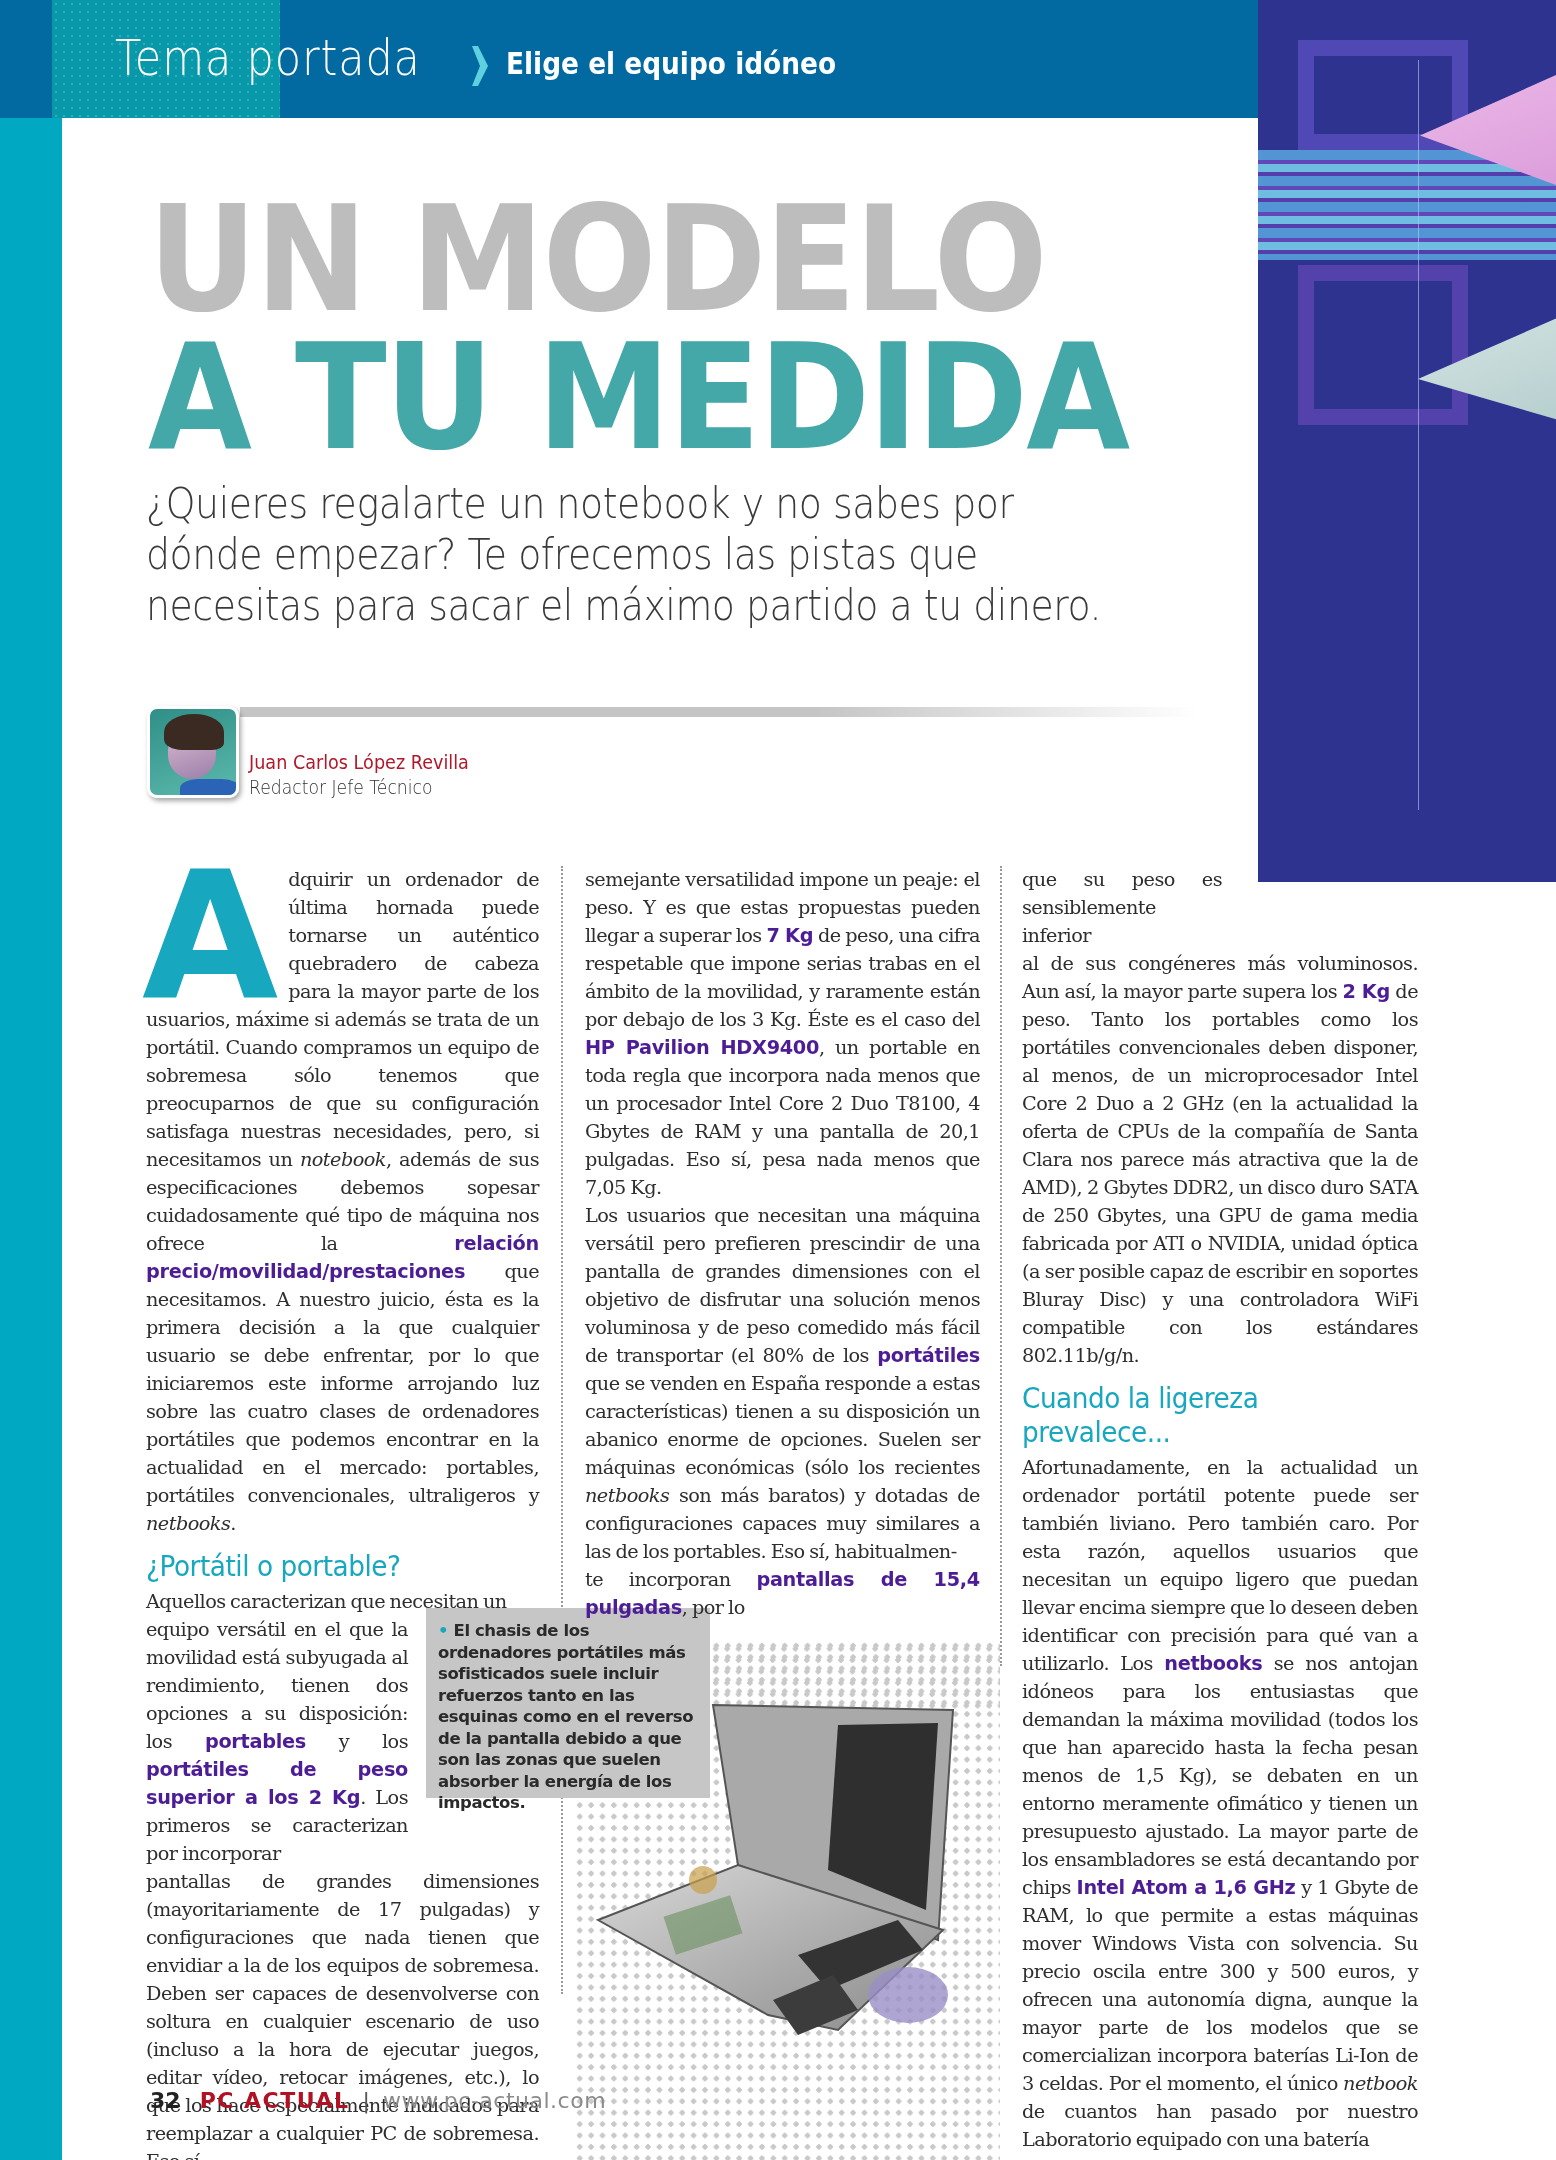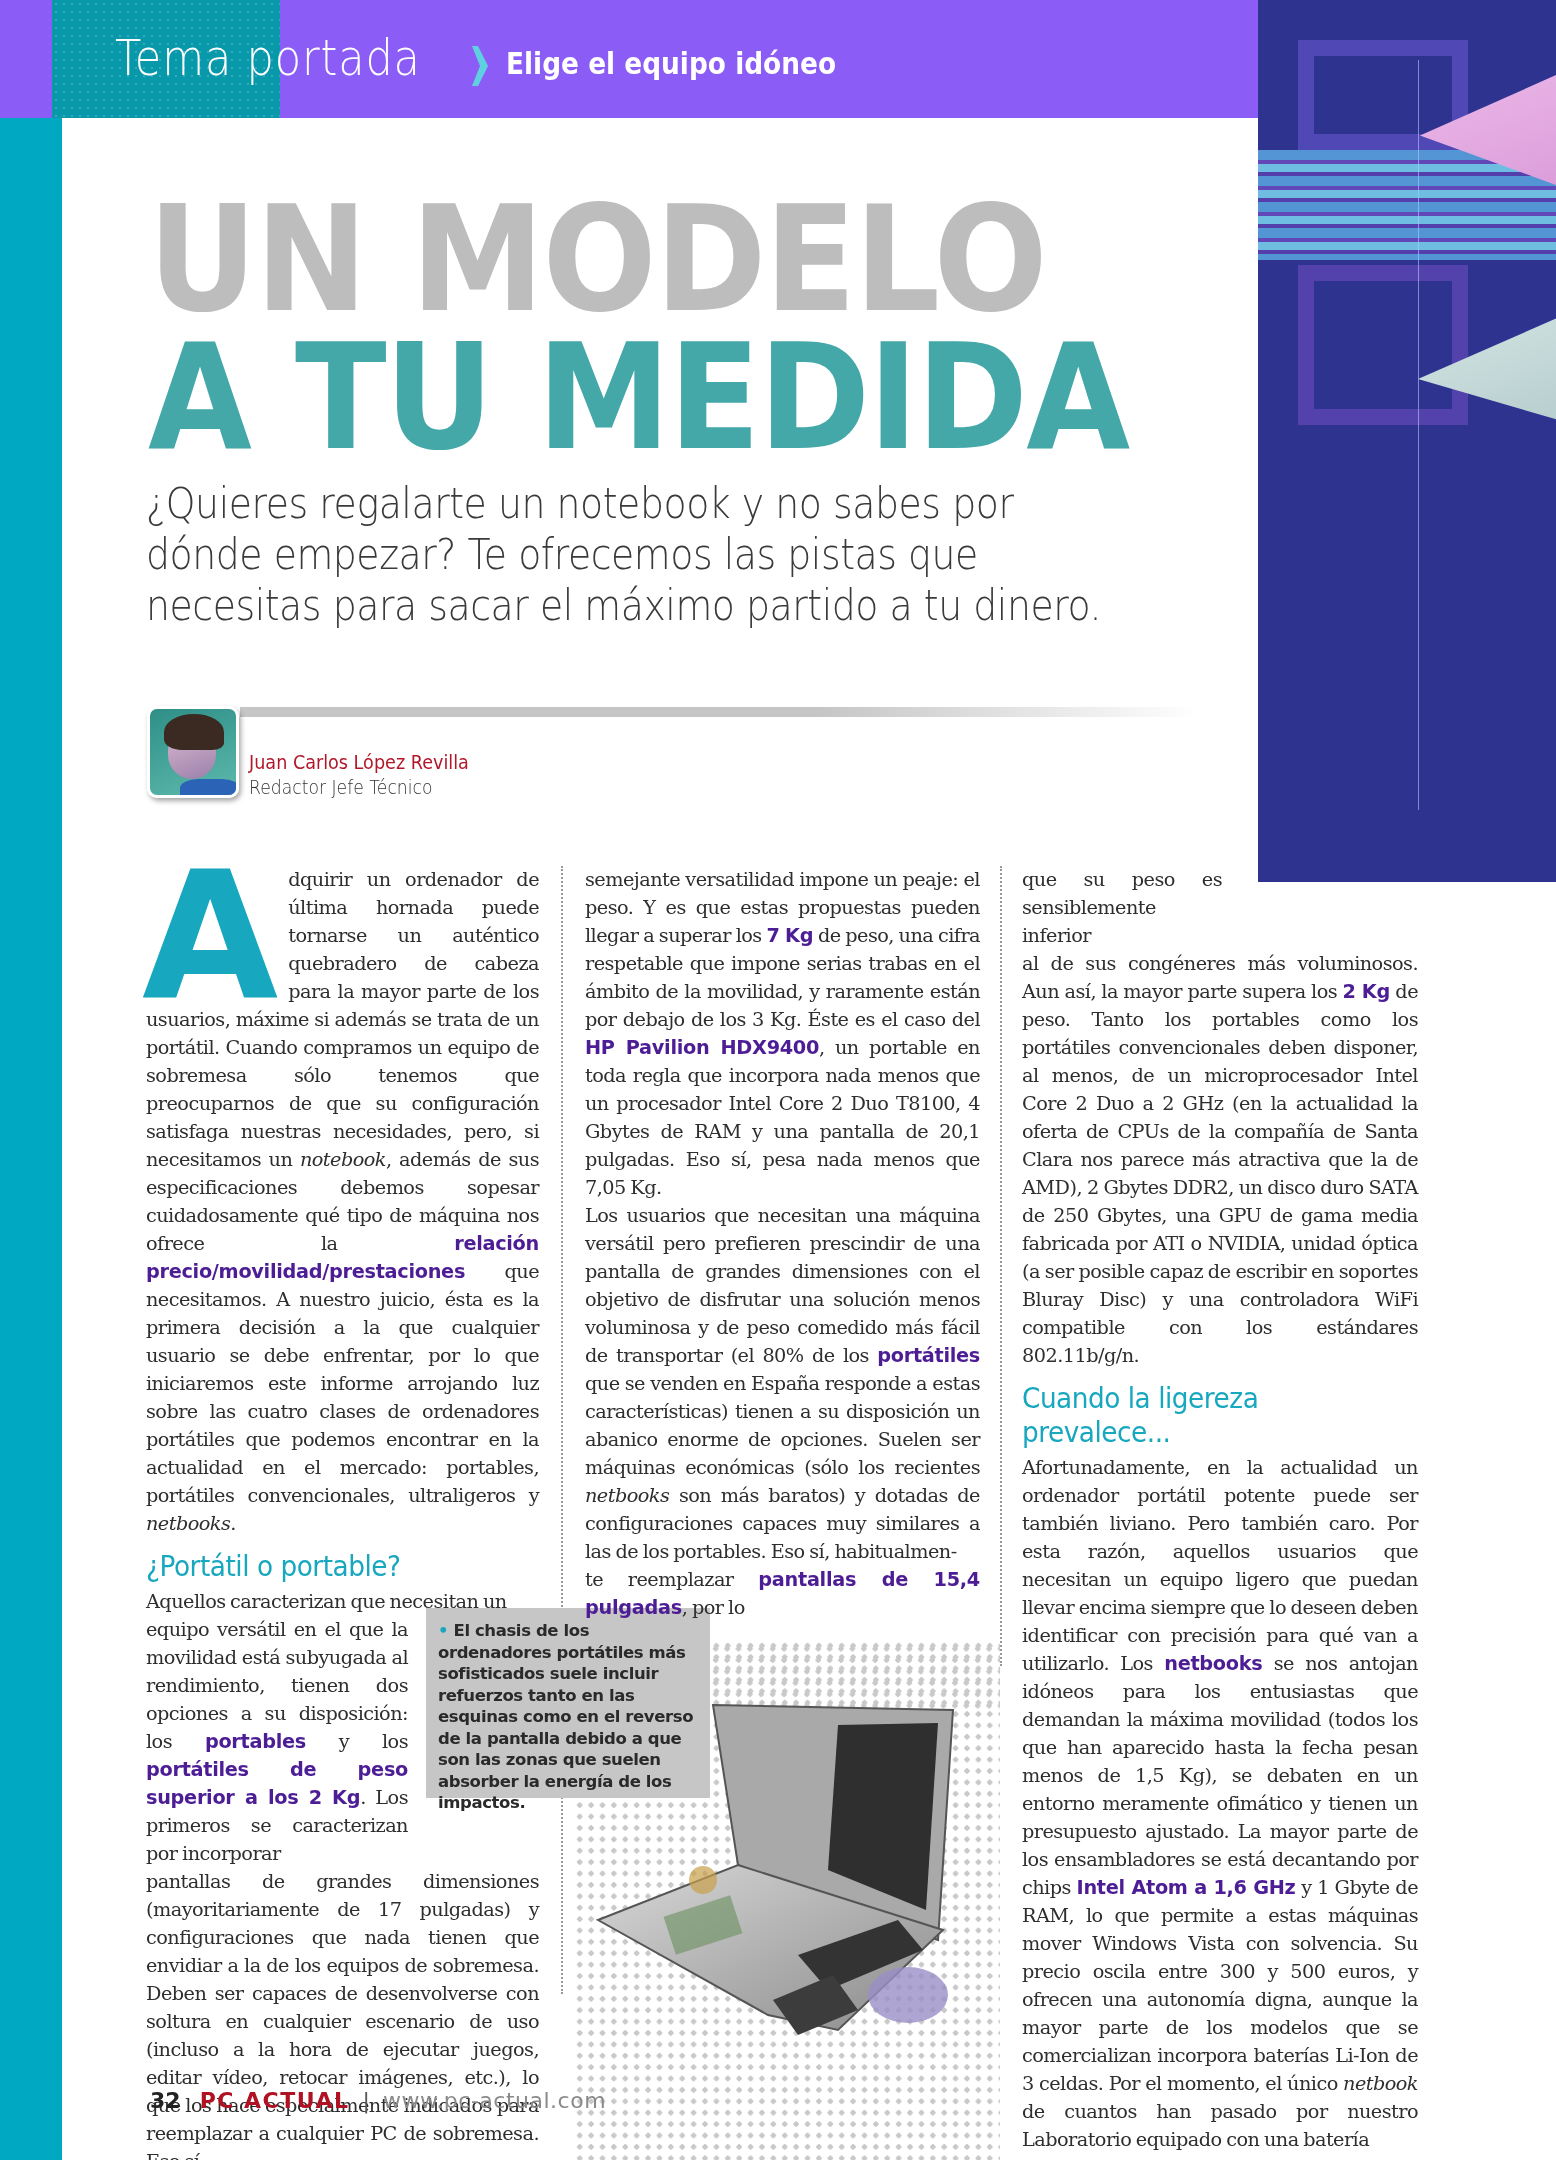--- a/index.html
+++ b/index.html
@@ -1,20 +1,20 @@
 <!DOCTYPE html>
 <html><head>
 <meta charset="utf-8">
 <style>
   * { box-sizing: border-box; margin: 0; padding: 0; }
   html, body { width: 1556px; height: 2160px; overflow: hidden; background: #00a9c1; }
   body { position: relative; font-family: "DejaVu Serif", serif; color: #2b2b2b; }
 
   
-  .band { position: absolute; left: 0; top: 0; width: 1556px; height: 118px; background: #8b5cf6; }
+  .band { position: absolute; left: 0; top: 0; width: 1556px; height: 118px; background: #0369a1; }
   .band-dots { position: absolute; left: 52px; top: 0; width: 228px; height: 118px;
     background-color: #0798a9;
     background-image: radial-gradient(circle, rgba(255,255,255,0.18) 1.3px, transparent 1.6px);
     background-size: 8px 8px; }
   .section-title { position: absolute; left: 115px; top: 28px; color: #fff; font-family: "DejaVu Sans", sans-serif;
     font-size: 50px; font-weight: 300; letter-spacing: 1px; line-height: 60px; transform: scaleX(0.86); transform-origin: left center; }
   .chevron { position: absolute; left: 472px; top: 46px; width: 16px; height: 40px; }
   .section-sub { position: absolute; left: 506px; top: 44px; color: #fff; font-family: "DejaVu Sans", sans-serif;
     font-size: 30px; font-weight: bold; line-height: 40px; transform: scaleX(0.88); transform-origin: left center; }
 
@@ -158,21 +158,21 @@
   <p><span>dquirir un ordenador de última hornada puede tornarse un auténtico quebradero de cabeza para la mayor parte de los usuarios, máxime si además se trata de un portátil. Cuando compramos un equipo de sobremesa sólo tenemos que preocuparnos de que su configuración satisfaga nuestras necesidades, pero, si necesitamos un </span><i>notebook</i><span>, además de sus especificaciones debemos sopesar cuidadosamente qué tipo de máquina nos ofrece la </span><b>relación precio/movilidad/prestaciones</b><span> que necesitamos. A nuestro juicio, ésta es la primera decisión a la que cualquier usuario se debe enfrentar, por lo que iniciaremos este informe arrojando luz sobre las cuatro clases de ordenadores portátiles que podemos encontrar en la actualidad en el mercado: portables, portátiles convencionales, ultraligeros y </span><i>netbooks</i><span>.</span></p>
   <div class="subhead">¿Portátil o portable?</div>
   <p>Aquellos caracterizan que necesitan un</p>
   <p class="wrap-narrow"><span>equipo versátil en el que la movilidad está subyugada al rendimiento, tienen dos opciones a su disposición: los </span><b>portables</b><span> y los </span><b>portátiles de peso superior a los 2 Kg</b><span>. Los primeros se caracterizan por incorporar</span></p>
   <p>pantallas de grandes dimensiones (mayoritariamente de 17 pulgadas) y configuraciones que nada tienen que envidiar a la de los equipos de sobremesa. Deben ser capaces de desenvolverse con soltura en cualquier escenario de uso (incluso a la hora de ejecutar juegos, editar vídeo, retocar imágenes, etc.), lo que los hace especialmente indicados para reemplazar a cualquier PC de sobremesa. Eso sí,</p>
 </div>
 
 <div class="col col2">
   <p><span>semejante versatilidad impone un peaje: el peso. Y es que estas propuestas pueden llegar a superar los </span><b>7 Kg</b><span> de peso, una cifra respetable que impone serias trabas en el ámbito de la movilidad, y raramente están por debajo de los 3 Kg. Éste es el caso del </span><b>HP Pavilion HDX9400</b><span>, un portable en toda regla que incorpora nada menos que un procesador Intel Core 2 Duo T8100, 4 Gbytes de RAM y una pantalla de 20,1 pulgadas. Eso sí, pesa nada menos que 7,05 Kg.</span></p>
   <p><span>Los usuarios que necesitan una máquina versátil pero prefieren prescindir de una pantalla de grandes dimensiones con el objetivo de disfrutar una solución menos voluminosa y de peso comedido más fácil de transportar (el 80% de los </span><b>portátiles</b><span> que se venden en España responde a estas características) tienen a su disposición un abanico enorme de opciones. Suelen ser máquinas económicas (sólo los recientes </span><i>netbooks</i><span> son más baratos) y dotadas de configuraciones capaces muy similares a las de los portables. Eso sí, habitualmen-</span></p>
-  <p class="col2-narrow"><span>te reemplazar </span><b>pantallas de 15,4 pulgadas</b><span>, por lo</span></p>
+  <p class="col2-narrow"><span>te incorporan </span><b>pantallas de 15,4 pulgadas</b><span>, por lo</span></p>
 </div>
 
 <div class="col col3">
   <p class="narrow-top">que su peso es sensiblemente inferior</p>
   <p><span>al de sus congéneres más voluminosos. Aun así, la mayor parte supera los </span><b>2 Kg</b><span> de peso. Tanto los portables como los portátiles convencionales deben disponer, al menos, de un microprocesador Intel Core 2 Duo a 2 GHz (en la actualidad la oferta de CPUs de la compañía de Santa Clara nos parece más atractiva que la de AMD), 2 Gbytes DDR2, un disco duro SATA de 250 Gbytes, una GPU de gama media fabricada por ATI o NVIDIA, unidad óptica (a ser posible capaz de escribir en soportes Bluray Disc) y una controladora WiFi compatible con los estándares 802.11b/g/n.</span></p>
   <div class="subhead">Cuando la ligereza prevalece...</div>
   <p><span>Afortunadamente, en la actualidad un ordenador portátil potente puede ser también liviano. Pero también caro. Por esta razón, aquellos usuarios que necesitan un equipo ligero que puedan llevar encima siempre que lo deseen deben identificar con precisión para qué van a utilizarlo. Los </span><b>netbooks</b><span> se nos antojan idóneos para los entusiastas que demandan la máxima movilidad (todos los que han aparecido hasta la fecha pesan menos de 1,5 Kg), se debaten en un entorno meramente ofimático y tienen un presupuesto ajustado. La mayor parte de los ensambladores se está decantando por chips </span><b>Intel Atom a 1,6 GHz</b><span> y 1 Gbyte de RAM, lo que permite a estas máquinas mover Windows Vista con solvencia. Su precio oscila entre 300 y 500 euros, y ofrecen una autonomía digna, aunque la mayor parte de los modelos que se comercializan incorpora baterías Li-Ion de 3 celdas. Por el momento, el único </span><i>netbook</i><span> de cuantos han pasado por nuestro Laboratorio equipado con una batería</span></p>
 </div>
 
 <div class="footer">

